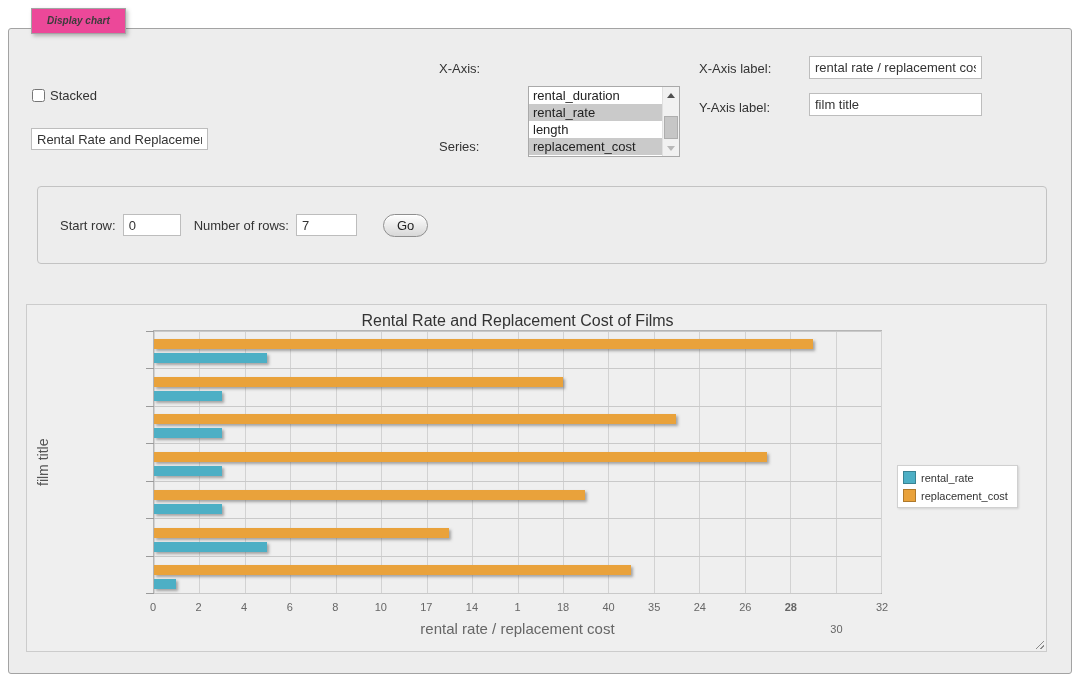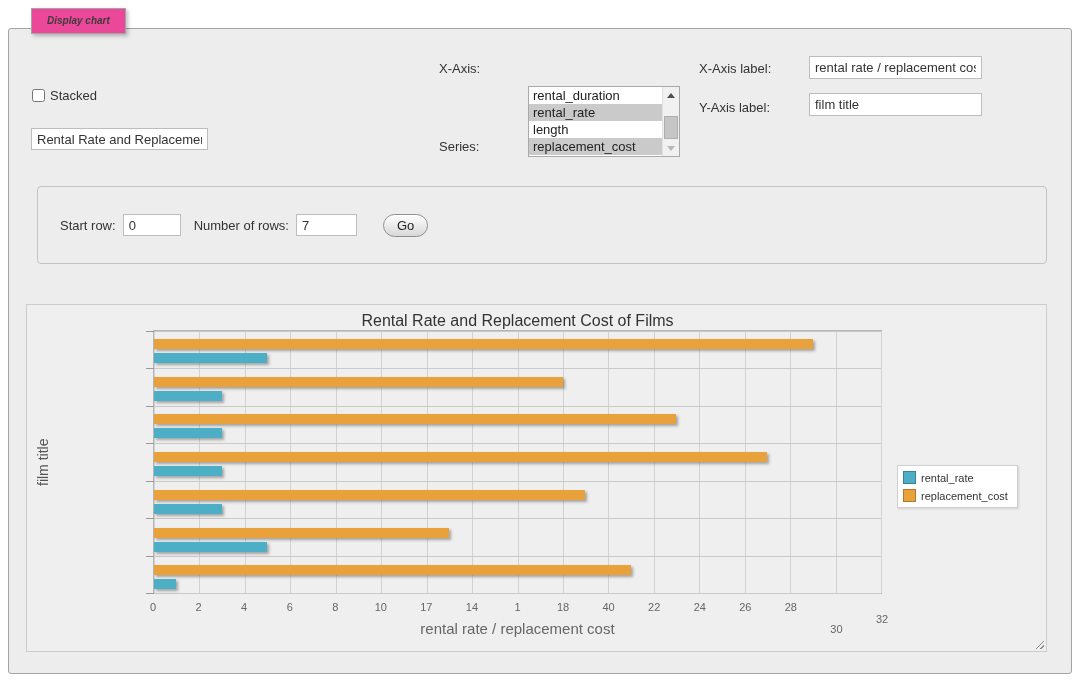--- a/index.html
+++ b/index.html
@@ -208,26 +208,26 @@
           <div class="xtick" style="left: 6.25%;">2</div>
           <div class="xtick" style="left: 12.5%;">4</div>
           <div class="xtick" style="left: 18.75%;">6</div>
           <div class="xtick" style="left: 25%;">8</div>
           <div class="xtick" style="left: 31.25%;">10</div>
           <div class="xtick" style="left: 37.5%;">17</div>
           <div class="xtick" style="left: 43.75%;">14</div>
           <div class="xtick" style="left: 50%;">1</div>
           <div class="xtick" style="left: 56.25%;">18</div>
           <div class="xtick" style="left: 62.5%;">40</div>
-          <div class="xtick" style="left: 68.75%;">22</div>
+          <div class="xtick" style="left: 68.75%;">35</div>
           <div class="xtick" style="left: 75%;">24</div>
           <div class="xtick" style="left: 81.25%;">26</div>
-          <div class="xtick" style="left: 87.5%;">28</div>
+          <div class="xtick" style="left: 87.5%; font-weight: bold;">28</div>
           <div class="xtick" style="left: 93.75%; margin-top: 22px;">30</div>
-          <div class="xtick" style="left: 100%; margin-top: 12px;">32</div>
+          <div class="xtick" style="left: 100%;">32</div>
         </div>
       <div class="xlabel">rental rate / replacement cost</div>
       <div class="ylabel">film title</div>
       <div class="legend" id="legend">
           <div class="legend-item">
             <div class="swatch" style="background: rgb(77, 175, 197);"></div>
             <span>rental_rate</span>
           </div>
           <div class="legend-item">
             <div class="swatch" style="background: rgb(233, 162, 59);"></div>

